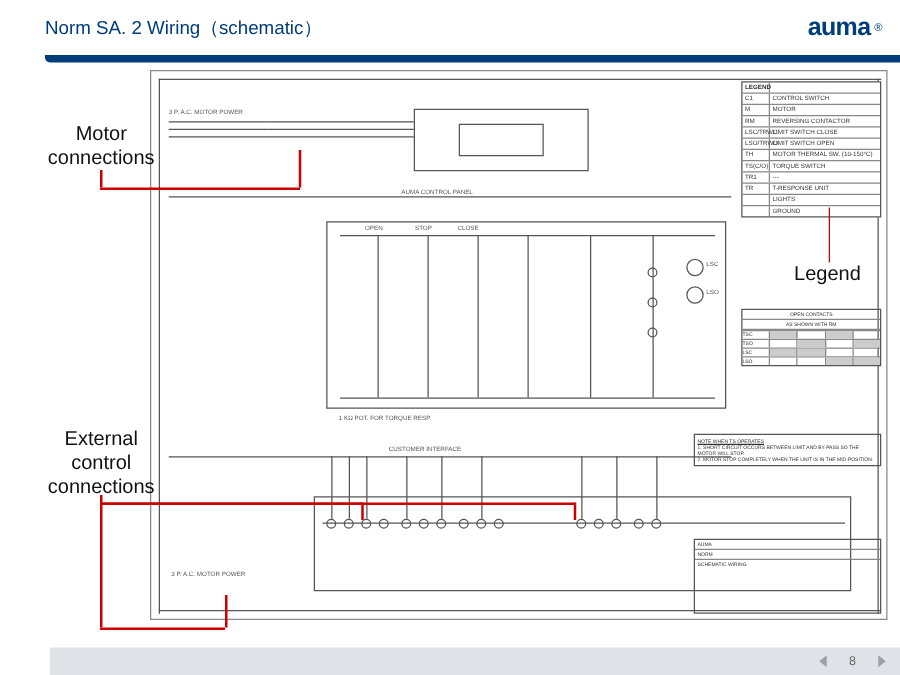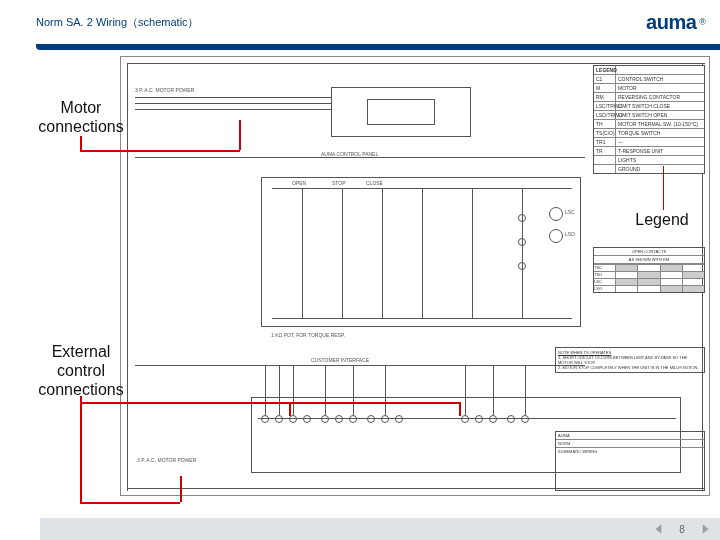--- a/index.html
+++ b/index.html
@@ -13,21 +13,21 @@
   }
   .header {
     height: 44px;
     display: flex;
     align-items: center;
     padding: 0 14px 0 36px;
     position: relative;
   }
   .header-title {
     color: #003d7a;
-    font-size: 11px;
+    font-size: 15px;
     font-weight: 400;
     text-align: center;
   }
   .header-logo {
     margin-left: auto;
     display: flex;
     align-items: center;
     gap: 2px;
   }
   .logo-text {

